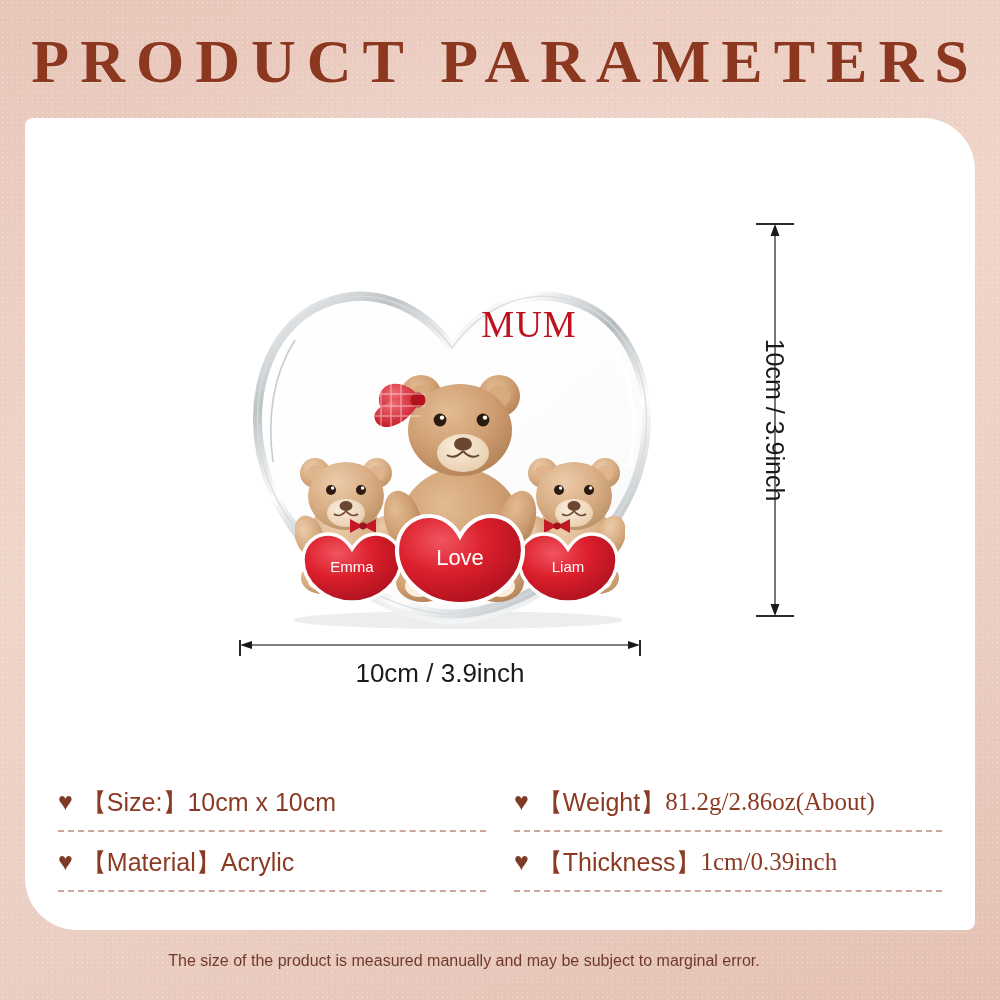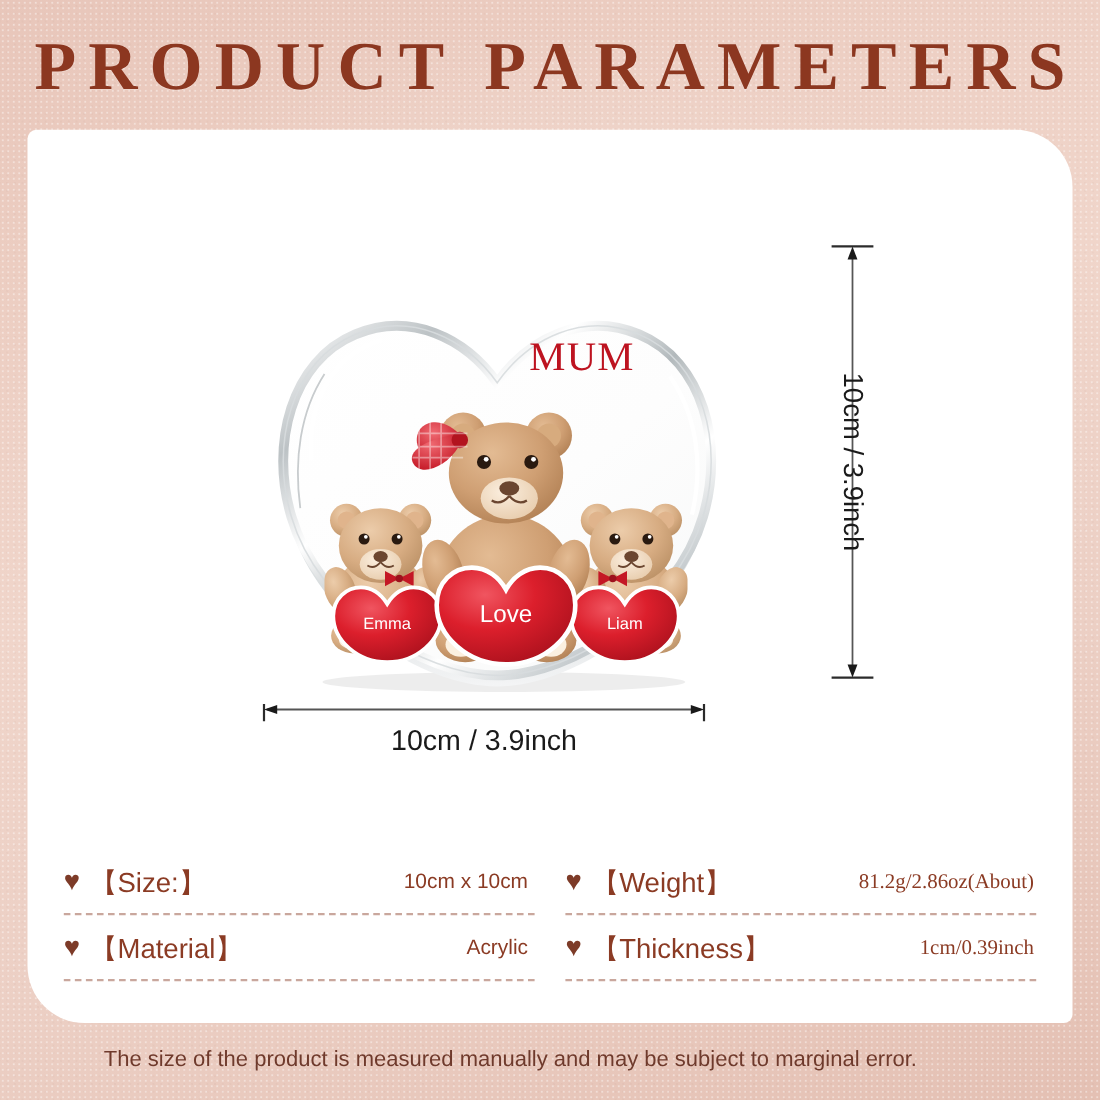--- a/index.html
+++ b/index.html
@@ -196,36 +196,36 @@
     margin-top: -2px;
   }
   .spec-label {
     flex: 0 0 auto;
     font-size: 25px;
     color: #8b3b24;
     white-space: nowrap;
   }
   .spec-value {
     flex: 1 1 auto;
-    text-align: right;
-    font-size: 19px;
+    text-align: left;
+    font-size: 25px;
     color: #8b3b24;
     white-space: nowrap;
   }
   .col-left .spec-value  { padding-right: 6px; }
   .col-right .spec-value { padding-right: 2px; font-family: Liberation Serif, serif; }
 
   
   .footer-note {
     position: absolute;
     left: 0;
     top: 952px;
     width: 928px;
     text-align: center;
-    font-size: 20px;
+    font-size: 16px;
     color: #6f3a2c;
     z-index: 3;
   }
 </style>
 </head>
 <body>
 
 <div id="page">
 
   <div class="title">PRODUCT PARAMETERS</div>

